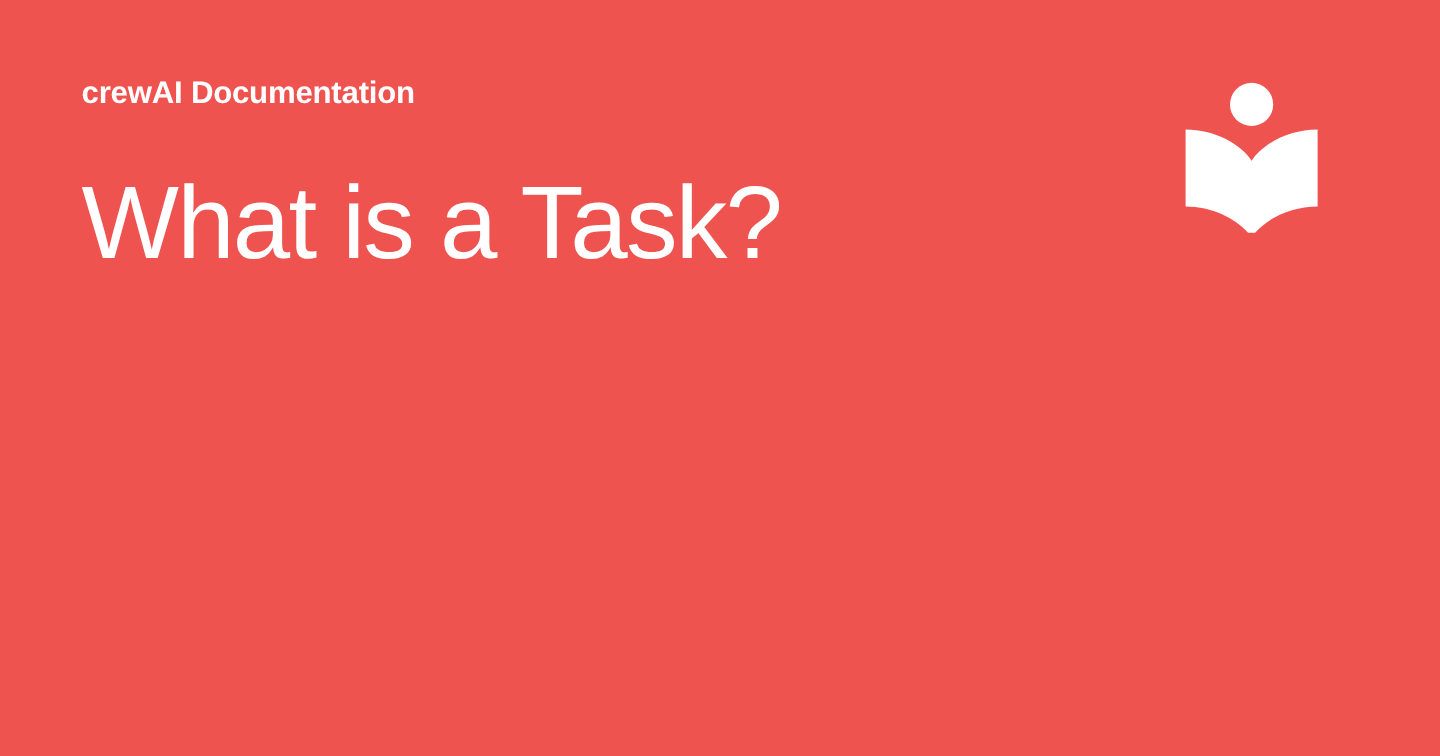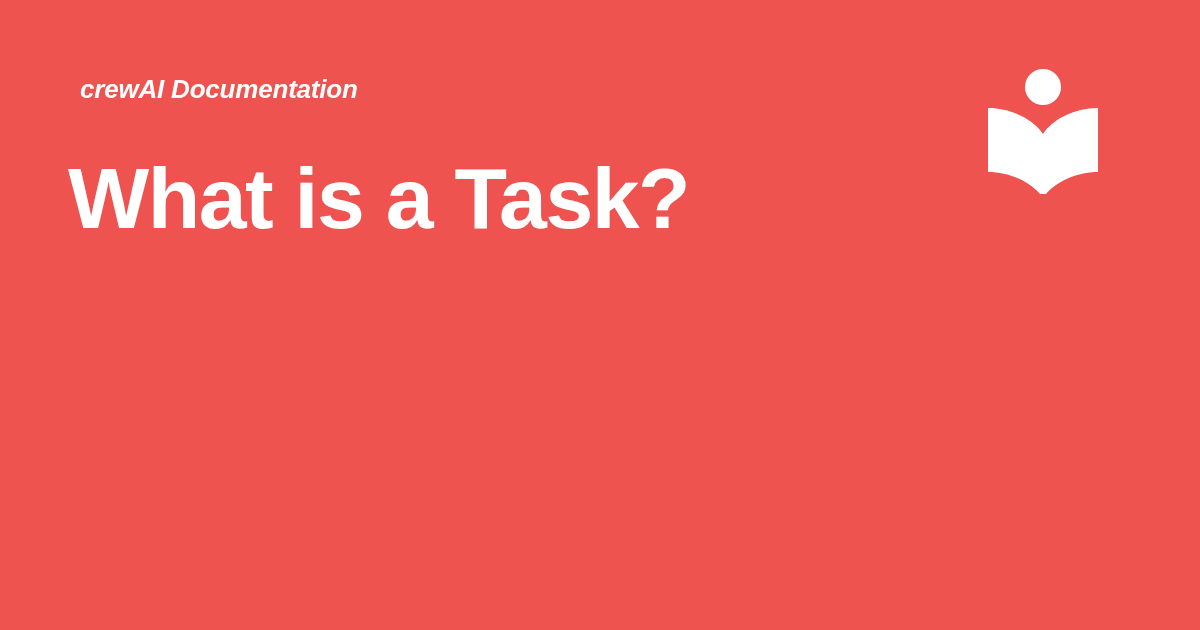--- a/index.html
+++ b/index.html
@@ -26,30 +26,29 @@
     top: 62px;
     width: 860px;
   }
   .site-label {
     font-family: "Liberation Sans", sans-serif;
     font-size: 26px;
     font-weight: bold;
     letter-spacing: -0.2px;
     color: #ffffff;
     line-height: 1.2;
-    margin: 12px;
+    margin: 0;
     white-space: nowrap;
-    font-style: italic;
   }
   .page-title {
     margin: 0;
     margin-top: 48px;
     font-family: "Liberation Sans", sans-serif;
     font-size: 86px;
-    font-weight: bold;
+    font-weight: normal;
     letter-spacing: -1.5px;
     line-height: 1.05;
     color: #ffffff;
     white-space: nowrap;
   }
   .brand-logo {
     position: absolute;
     left: 984px;
     top: 66px;
     width: 120px;

